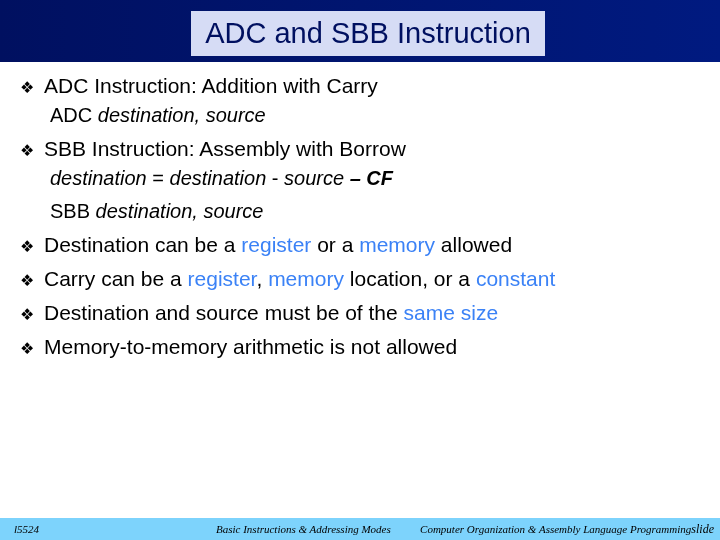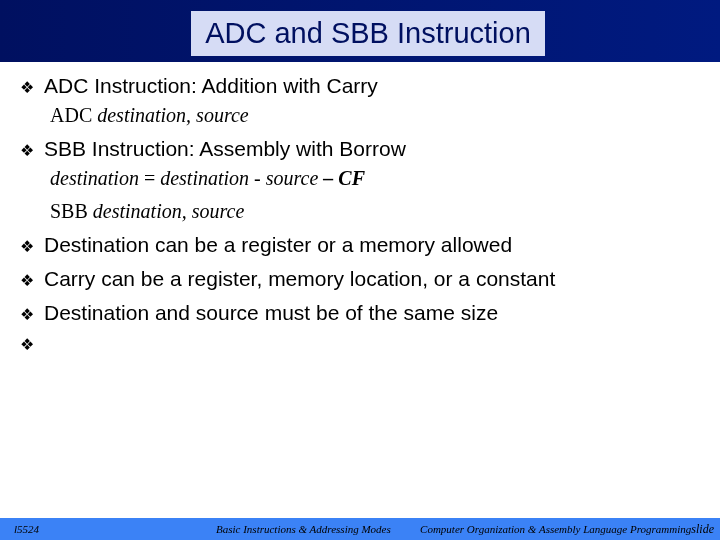--- a/index.html
+++ b/index.html
@@ -44,33 +44,33 @@
   }
   .diamond {
     color: #000;
     font-size: 16px;
     margin-right: 8px;
     width: 16px;
     flex-shrink: 0;
   }
   .indent {
     margin-left: 30px;
-    font-family: Liberation Serif, serif;
+    font-family: Liberation Sans, sans-serif;
     font-size: 20px;
     margin-bottom: 10px;
   }
   .indent .ital { font-style: italic; }
   .bolditalic { font-style: italic; font-weight: bold; }
-  .red { color: #000000; }
+  .red { color: #3b82f6; }
   .footer {
     position: absolute;
     bottom: 0;
     left: 0;
     width: 100%;
-    background: #3b82f6;
+    background: #7dd3fc;
     height: 22px;
     display: flex;
     align-items: center;
     font-family: "Times New Roman", serif;
     font-style: italic;
     font-size: 11px;
     color: #000;
   }
   .footer .fleft { margin-left: 14px; width: 160px; }
   .footer .fmid { text-align: center; flex: 0 0 auto; margin-left: 42px; }
@@ -127,20 +127,21 @@
   <div class="bullet-row">
     <span class="diamond">❖</span>
     <span>
       <span>Destination and source must be of the </span><span class="red">same size</span>
     </span>
   </div>
   <div class="spacer"></div>
 
   <div class="bullet-row">
     <span class="diamond">❖</span>
+    <span>Memory-to-memory arithmetic is not allowed</span>
   </div>
 
 </div>
 
 <div class="footer">
   <span class="fleft">l5524</span>
   <span class="fmid">Basic Instructions &amp; Addressing Modes</span>
   <span class="fright">
     <span>Computer Organization &amp; Assembly Language Programming</span><span class="slidelabel">slide</span>
   </span>

